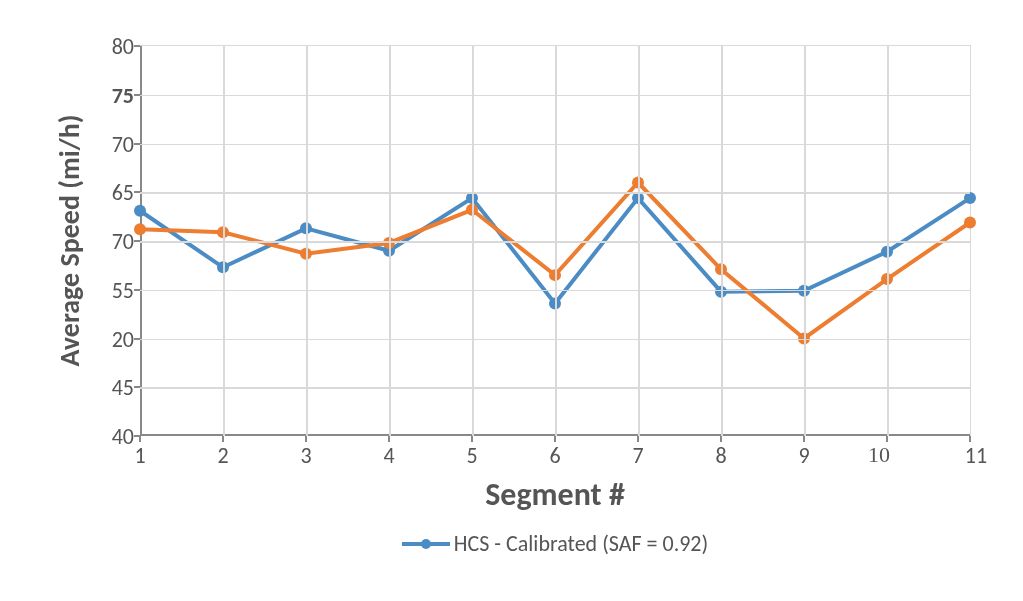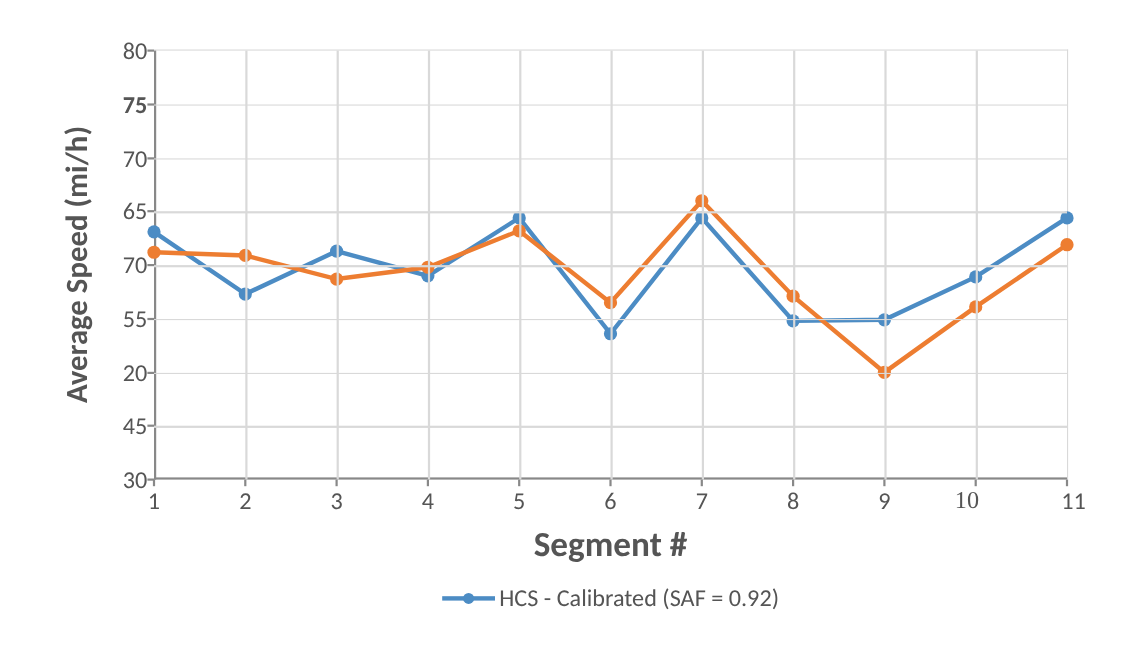--- a/index.html
+++ b/index.html
@@ -181,21 +181,21 @@
         <circle cx="249" cy="196.95000000000002" r="6" fill="#ED7D31"></circle>
         <circle cx="332" cy="163.79999999999998" r="6" fill="#ED7D31"></circle>
         <circle cx="415" cy="229.125" r="6" fill="#ED7D31"></circle>
         <circle cx="498" cy="136.5" r="6" fill="#ED7D31"></circle>
         <circle cx="581" cy="223.27499999999998" r="6" fill="#ED7D31"></circle>
         <circle cx="664" cy="292.5" r="6" fill="#ED7D31"></circle>
         <circle cx="747" cy="233.02499999999998" r="6" fill="#ED7D31"></circle>
         <circle cx="830" cy="176.475" r="6" fill="#ED7D31"></circle>
       </svg>
   <div class="y-tick-mark" style="top: 389px;"></div>
-      <div class="y-tick" style="top: 390px;">30</div>
+      <div class="y-tick" style="top: 390px;">40</div>
       <div class="grid-h" style="top: 341.25px;"></div>
       <div class="y-tick-mark" style="top: 340.25px;"></div>
       <div class="y-tick" style="top: 341.25px;">45</div>
       <div class="grid-h" style="top: 292.5px;"></div>
       <div class="y-tick-mark" style="top: 291.5px;"></div>
       <div class="y-tick" style="top: 292.5px;">20</div>
       <div class="grid-h" style="top: 243.75px;"></div>
       <div class="y-tick-mark" style="top: 242.75px;"></div>
       <div class="y-tick" style="top: 243.75px;">55</div>
       <div class="grid-h" style="top: 195px;"></div>

